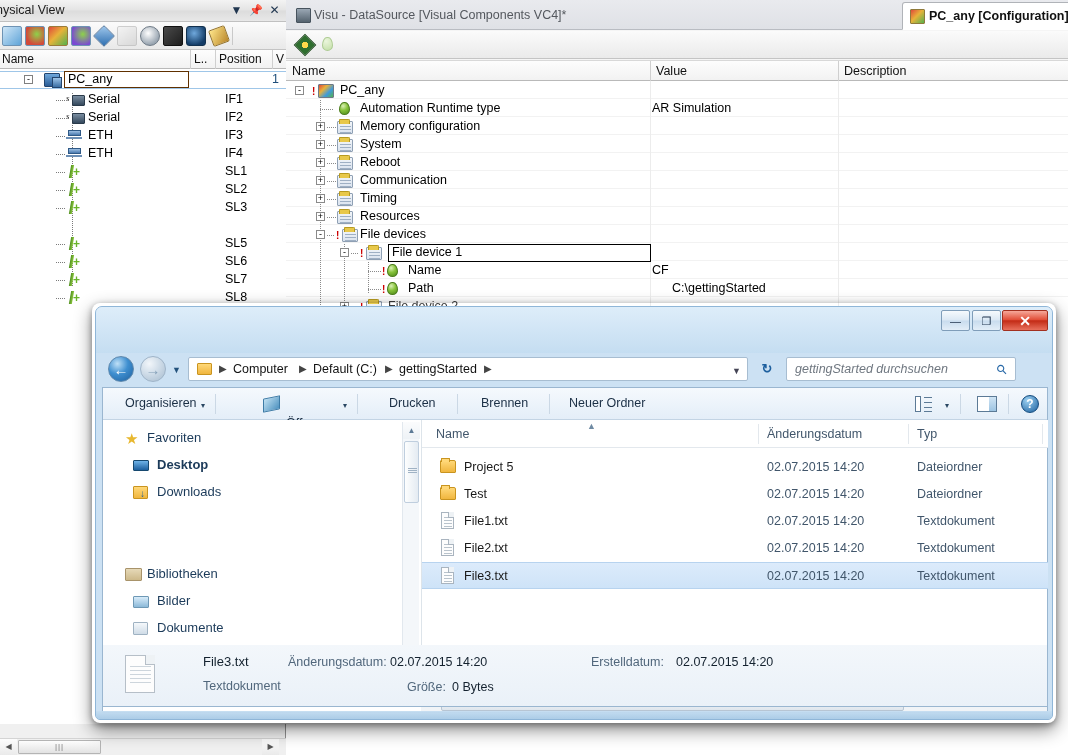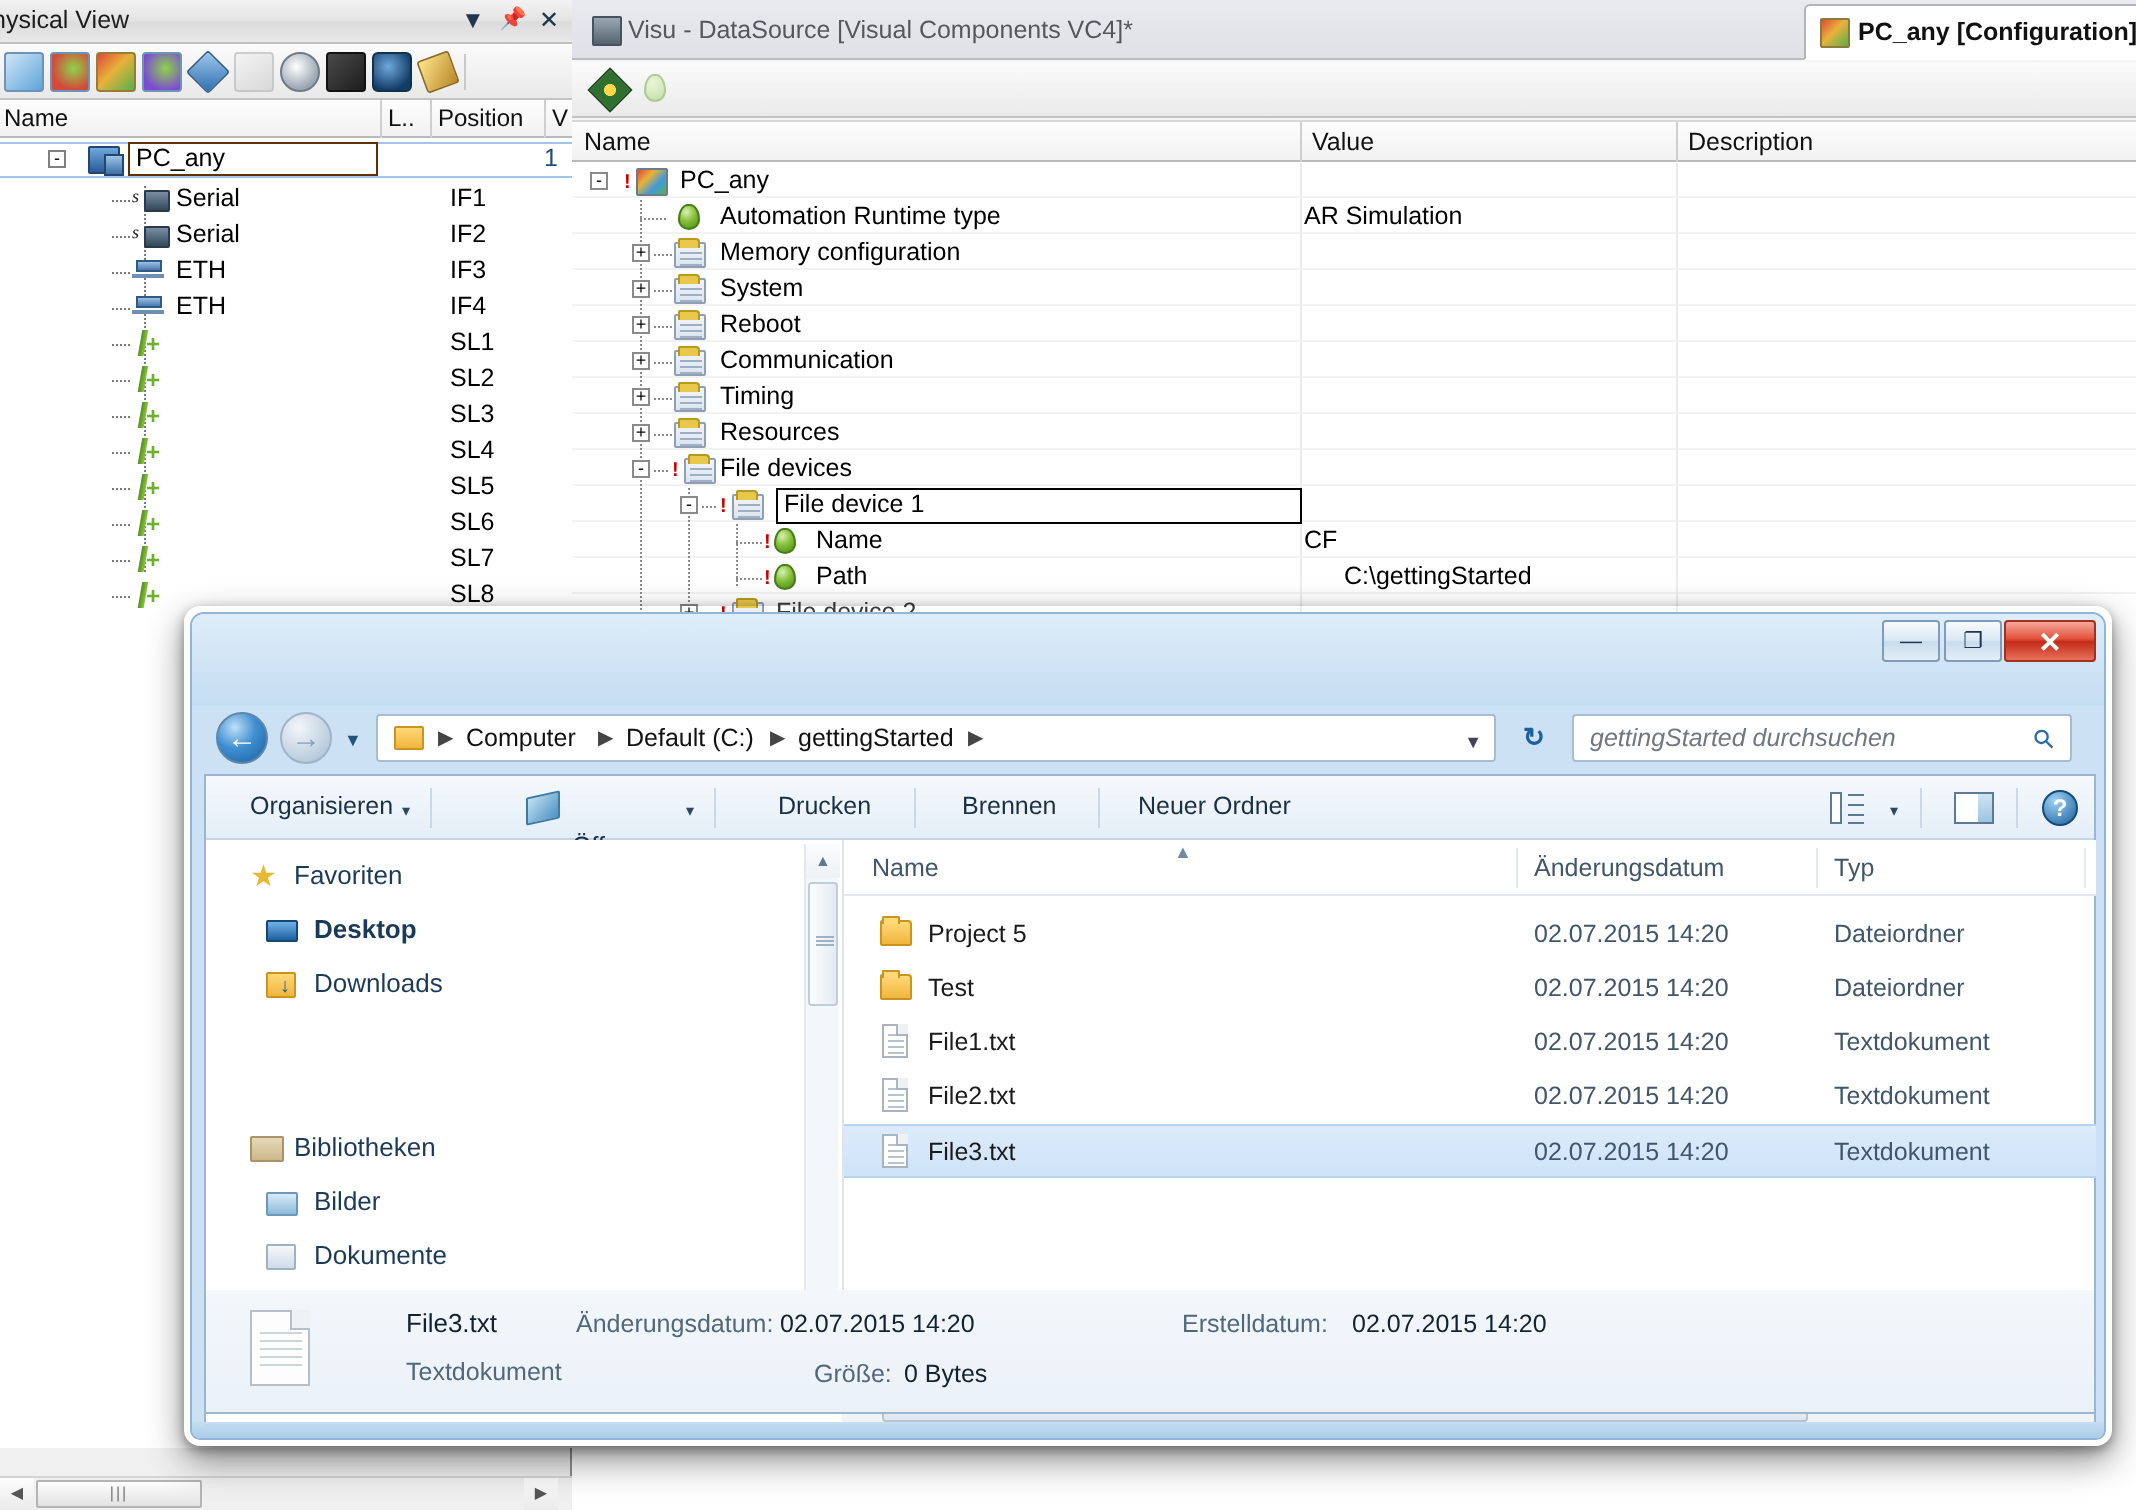--- a/index.html
+++ b/index.html
@@ -461,25 +461,20 @@
       <div class="pv-row" style="top:112px;">
         <div class="pv-tick" style="left:56px; top:9px;"></div>
         <div class="ico-slot" style="left:68px; top:2px;"></div>
         <div class="pos" style="top:1px;">SL2</div>
       </div>
       <div class="pv-row" style="top:130px;">
         <div class="pv-tick" style="left:56px; top:9px;"></div>
         <div class="ico-slot" style="left:68px; top:2px;"></div>
         <div class="pos" style="top:1px;">SL3</div>
       </div>
-      <div class="pv-row" style="top:148px;">
-        <div class="pv-tick" style="left:56px; top:9px;"></div>
-        <div class="ico-slot" style="left:68px; top:2px;"></div>
-        <div class="pos" style="top:1px;">SL4</div>
-      </div>
       <div class="pv-row" style="top:166px;">
         <div class="pv-tick" style="left:56px; top:9px;"></div>
         <div class="ico-slot" style="left:68px; top:2px;"></div>
         <div class="pos" style="top:1px;">SL5</div>
       </div>
       <div class="pv-row" style="top:184px;">
         <div class="pv-tick" style="left:56px; top:9px;"></div>
         <div class="ico-slot" style="left:68px; top:2px;"></div>
         <div class="pos" style="top:1px;">SL6</div>
       </div>
@@ -682,21 +677,21 @@
         <div class="crumb-sep" style="left:30px;">▶</div>
         <div class="crumb" style="left:44px;">Computer</div>
         <div class="crumb-sep" style="left:110px;">▶</div>
         <div class="crumb" style="left:124px;">Default (C:)</div>
         <div class="crumb-sep" style="left:196px;">▶</div>
         <div class="crumb" style="left:210px;">gettingStarted</div>
         <div class="crumb-sep" style="left:295px;">▶</div>
         <div class="addr-dd">▼</div>
       </div>
       <div class="refresh-btn" style="left:658px;">↻</div>
-      <div class="searchbox" style="left:690px; width:250px;">
+      <div class="searchbox" style="left:690px; width:230px;">
         <div class="search-ph">gettingStarted durchsuchen</div>
         <div class="search-ico">⚲</div>
       </div>
     </div>
 
     <div class="exp-client">
 
       <div class="exp-cmdbar">
         <div class="cmd" style="left:22px;">Organisieren</div>
         <div class="cmd-caret" style="left:98px;">▾</div>

